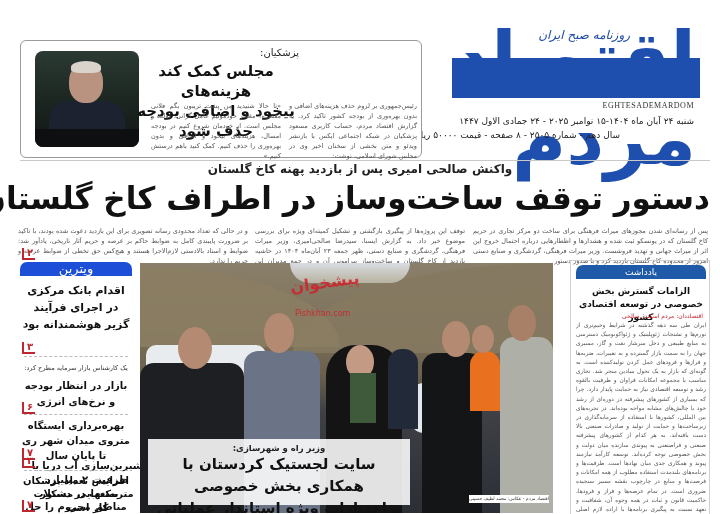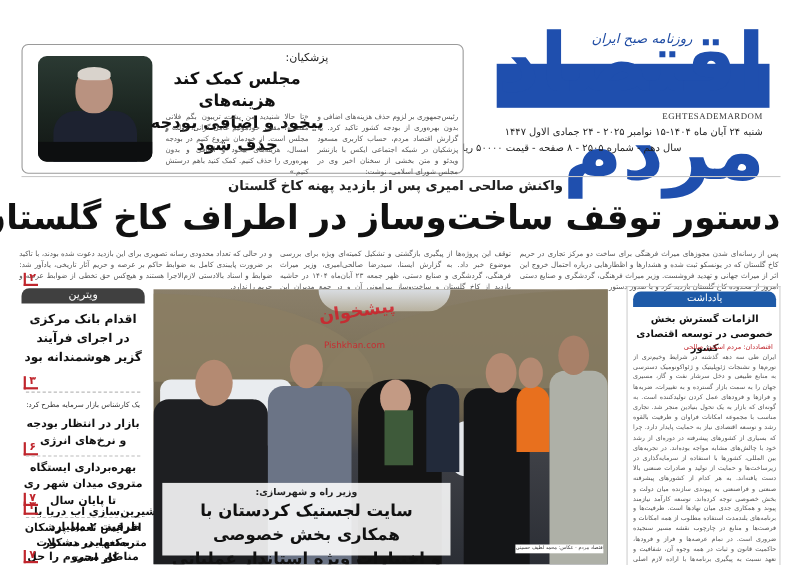--- a/index.html
+++ b/index.html
@@ -37,21 +37,21 @@
   .headline-main { position: absolute; left: 20px; top: 178px; width: 690px; text-align: center; font-weight: bold; font-size: 31px; line-height: 40px; color: #111; letter-spacing: -0.5px; white-space: nowrap; }
 
   .lead-col { position: absolute; top: 226px; font-size: 6.5px; line-height: 10px; color: #555; text-align: justify; }
   .lead-col.l1 { right: 12px; width: 235px; }
   .lead-col.l2 { right: 255px; width: 210px; }
   .lead-col.l3 { right: 472px; width: 230px; }
   .page-ref { position: absolute; font-weight: bold; font-size: 10px; color: #c0262d; border-left: 2px solid #c0262d; border-bottom: 2px solid #c0262d; padding: 0 2px 0 3px; line-height: 10px; direction: ltr; }
 
   
   .sidebar { position: absolute; left: 20px; top: 262px; width: 112px; height: 252px; }
-  .side-header { position: absolute; left: 0; top: 0; width: 112px; height: 14px; background: #404040; border-radius: 7px 7px 0 0; color: #fff; font-size: 10px; text-align: center; line-height: 14px; }
+  .side-header { position: absolute; left: 0; top: 0; width: 112px; height: 14px; background: #1d4ed8; border-radius: 7px 7px 0 0; color: #fff; font-size: 13px; text-align: center; line-height: 14px; }
   .side-item { position: absolute; left: 0; width: 112px; text-align: center; font-weight: bold; color: #111; }
   .side-kicker { font-weight: normal; font-size: 6.5px; color: #333; display: block; margin-bottom: 2px; }
   .side-div { position: absolute; left: 4px; width: 104px; height: 0; border-top: 1px dashed #bbb; }
 
   
   .photo { position: absolute; left: 140px; top: 263px; width: 413px; height: 250px; overflow: hidden;
            background: linear-gradient(180deg, #8a7f6a 0%, #7d725a 25%, #6a604c 45%, #3e4046 60%, #2b2e35 100%); }
   .sky { position: absolute; left: 150px; top: 0; width: 120px; height: 20px; background: linear-gradient(180deg, #d9dde2, #b8b2a0); border-radius: 0 0 60px 60px; }
   .hill-l { position: absolute; left: 0; top: 4px; width: 200px; height: 80px; background: #8b7e63; border-radius: 0 100% 0 0; opacity: 0.85; }
   .hill-r { position: absolute; right: 0; top: 0; width: 260px; height: 90px; background: #857a60; border-radius: 100% 0 0 0; opacity: 0.9; }

